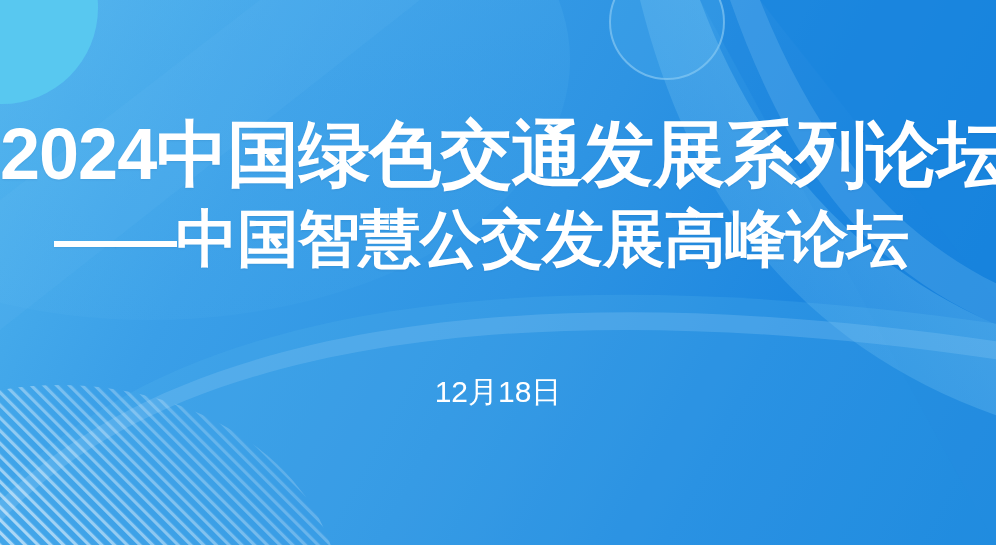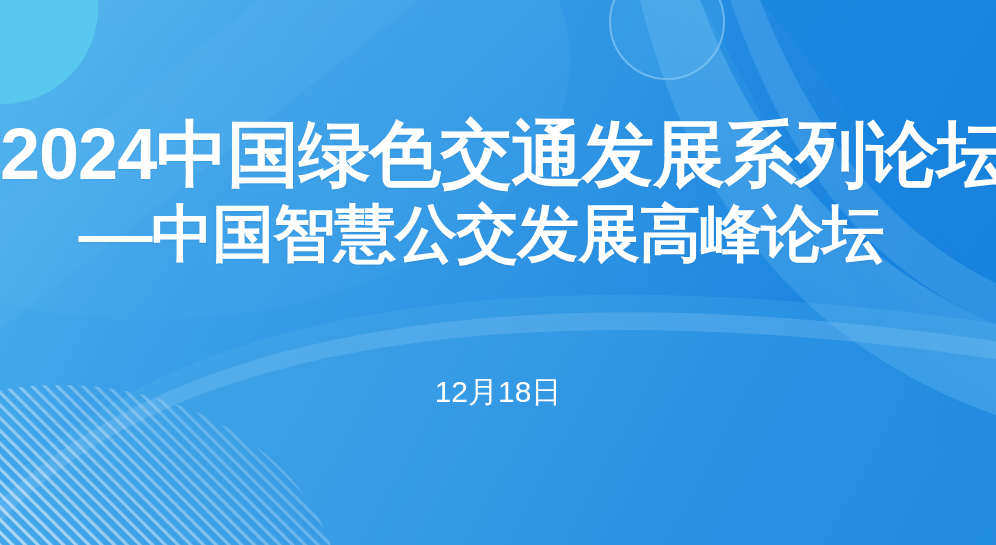--- a/index.html
+++ b/index.html
@@ -54,21 +54,20 @@
     left: 0;
     width: 962px;
     text-align: center;
     color: #ffffff;
     font-size: 62px;
     line-height: 1.0;
     font-weight: bold;
     letter-spacing: -1px;
     white-space: nowrap;
     text-shadow: 0 1px 2px rgba(0,60,120,0.10);
-    font-family: Liberation Mono, monospace;
   }
   .meta-row {
     position: absolute;
     top: 372px;
     left: 0;
     width: 996px;
     display: flex;
     justify-content: center;
     align-items: baseline;
     gap: 82px;

